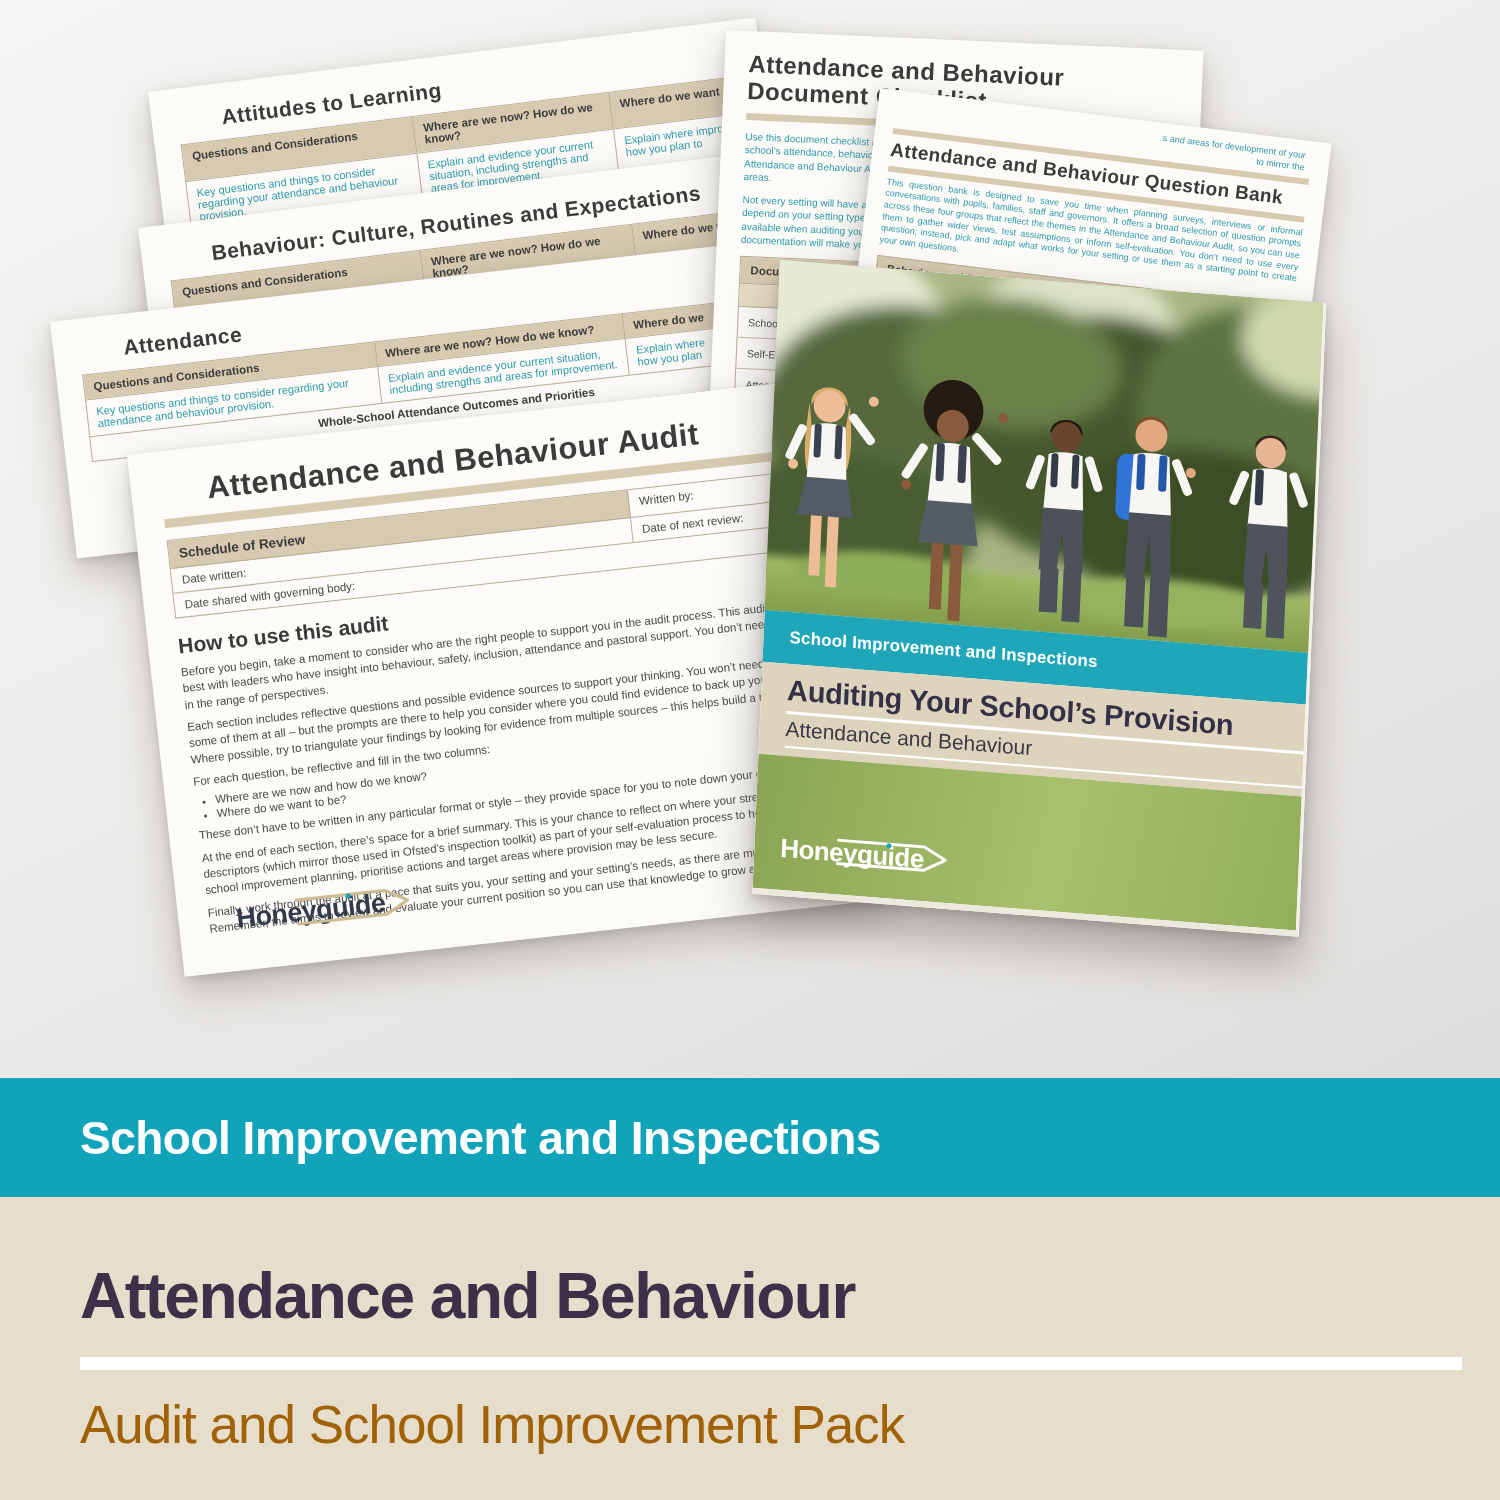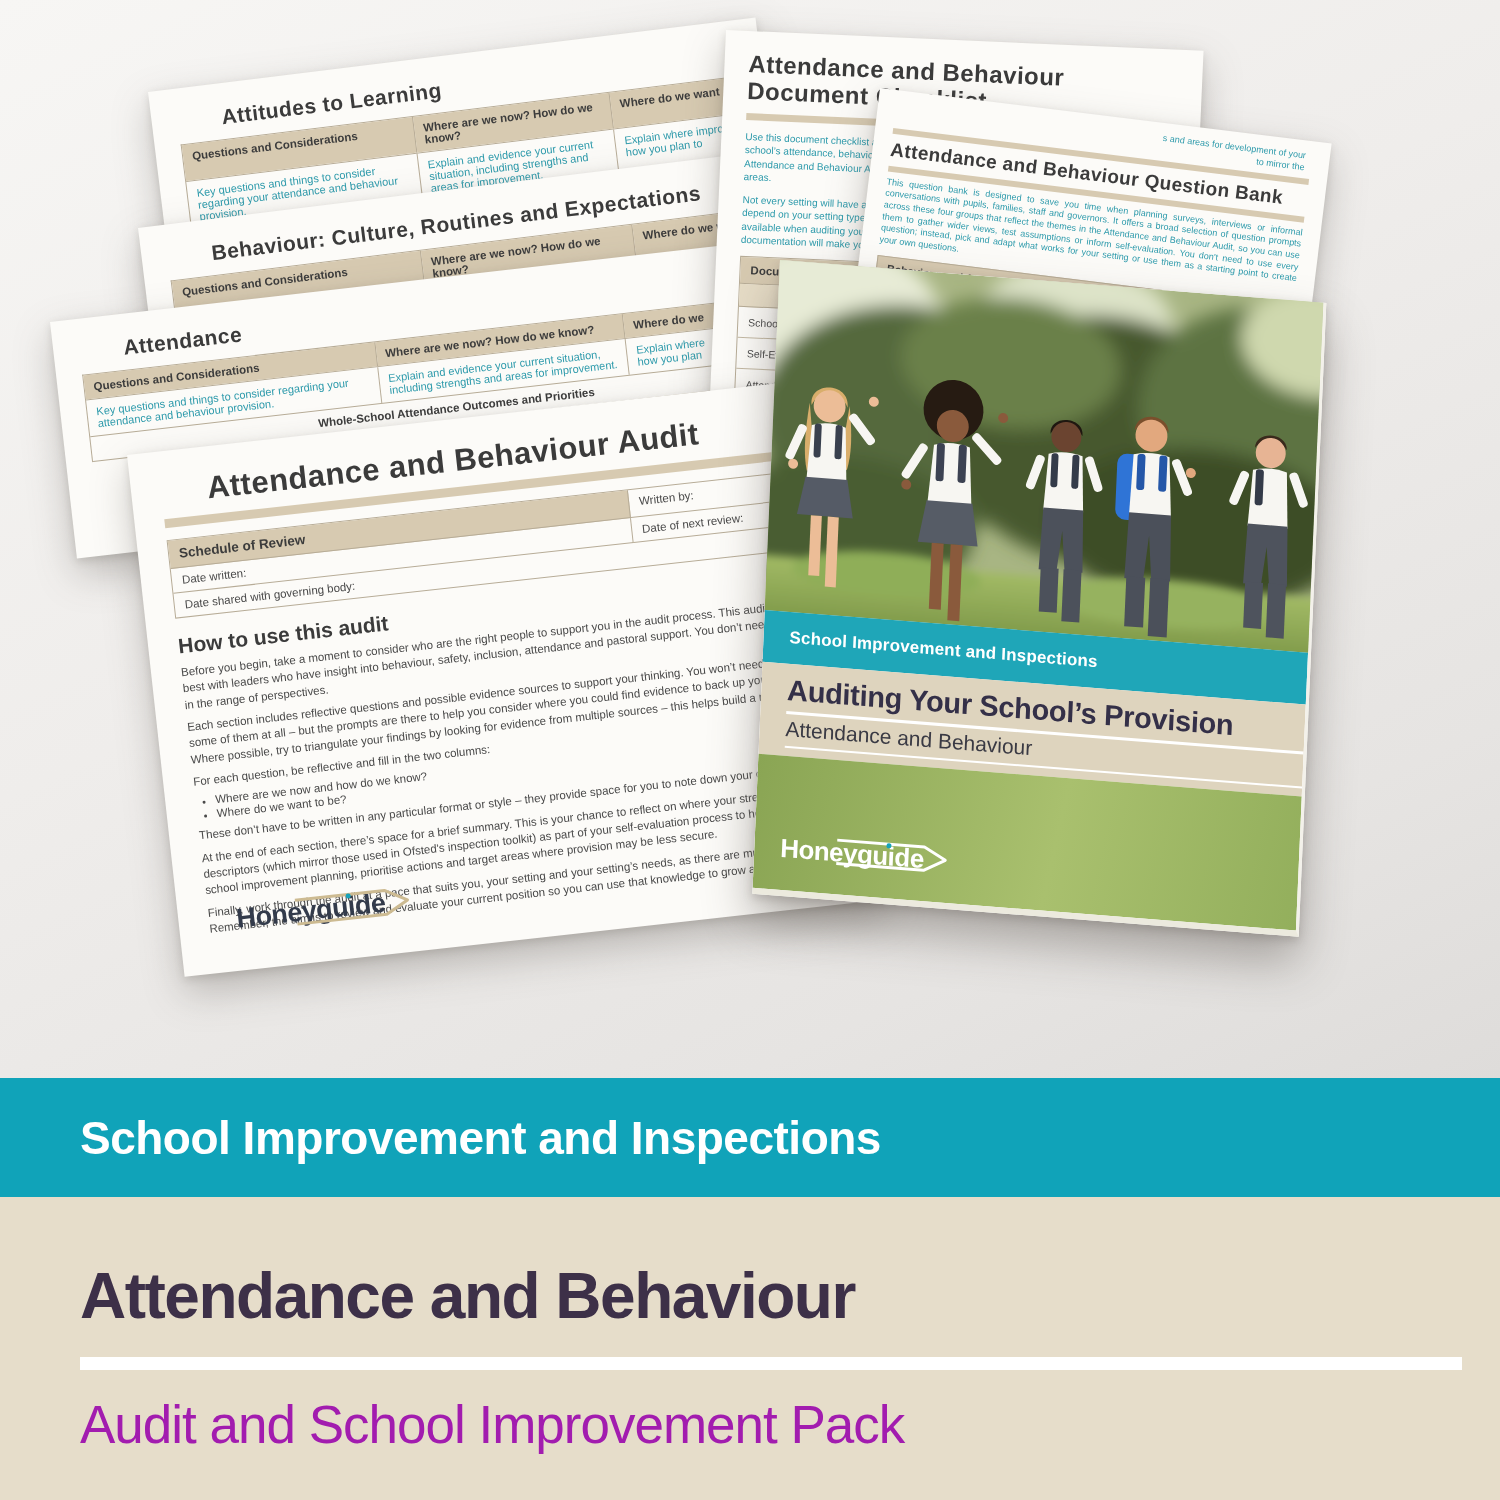--- a/index.html
+++ b/index.html
@@ -98,21 +98,21 @@
     background:linear-gradient(100deg,#8aa554 0%,#a9c06e 55%,#93af5c 100%);}
 
   
   .banner{position:absolute;left:0;top:1078px;width:1500px;height:119px;background:#10a3b9;
     display:flex;align-items:center;padding-left:80px;box-sizing:border-box;}
   .banner span{color:#ffffff;font-size:46px;font-weight:bold;letter-spacing:-.5px;}
   .footer{position:absolute;left:0;top:1197px;width:1500px;height:303px;background:#e6ddca;
     padding:62px 0 0 80px;box-sizing:border-box;}
   .footer h1{margin:0;font-size:64px;font-weight:800;letter-spacing:-1.5px;color:#3d3048;}
   .footer .divider{width:1382px;height:13px;background:#ffffff;margin-top:24px;}
-  .footer h2{margin:24px 0 0 0;font-size:53px;font-weight:500;letter-spacing:-1px;color:#a21caf;}
+  .footer h2{margin:24px 0 0 0;font-size:53px;font-weight:500;letter-spacing:-1px;color:#a16207;}
 </style>
 </head>
 <body>
 
 <div class="stage">
   <section class="scene">
 
     <article class="page ws" id="ws1">
       <h3>Attitudes to Learning</h3>
       <div class="tbl">

